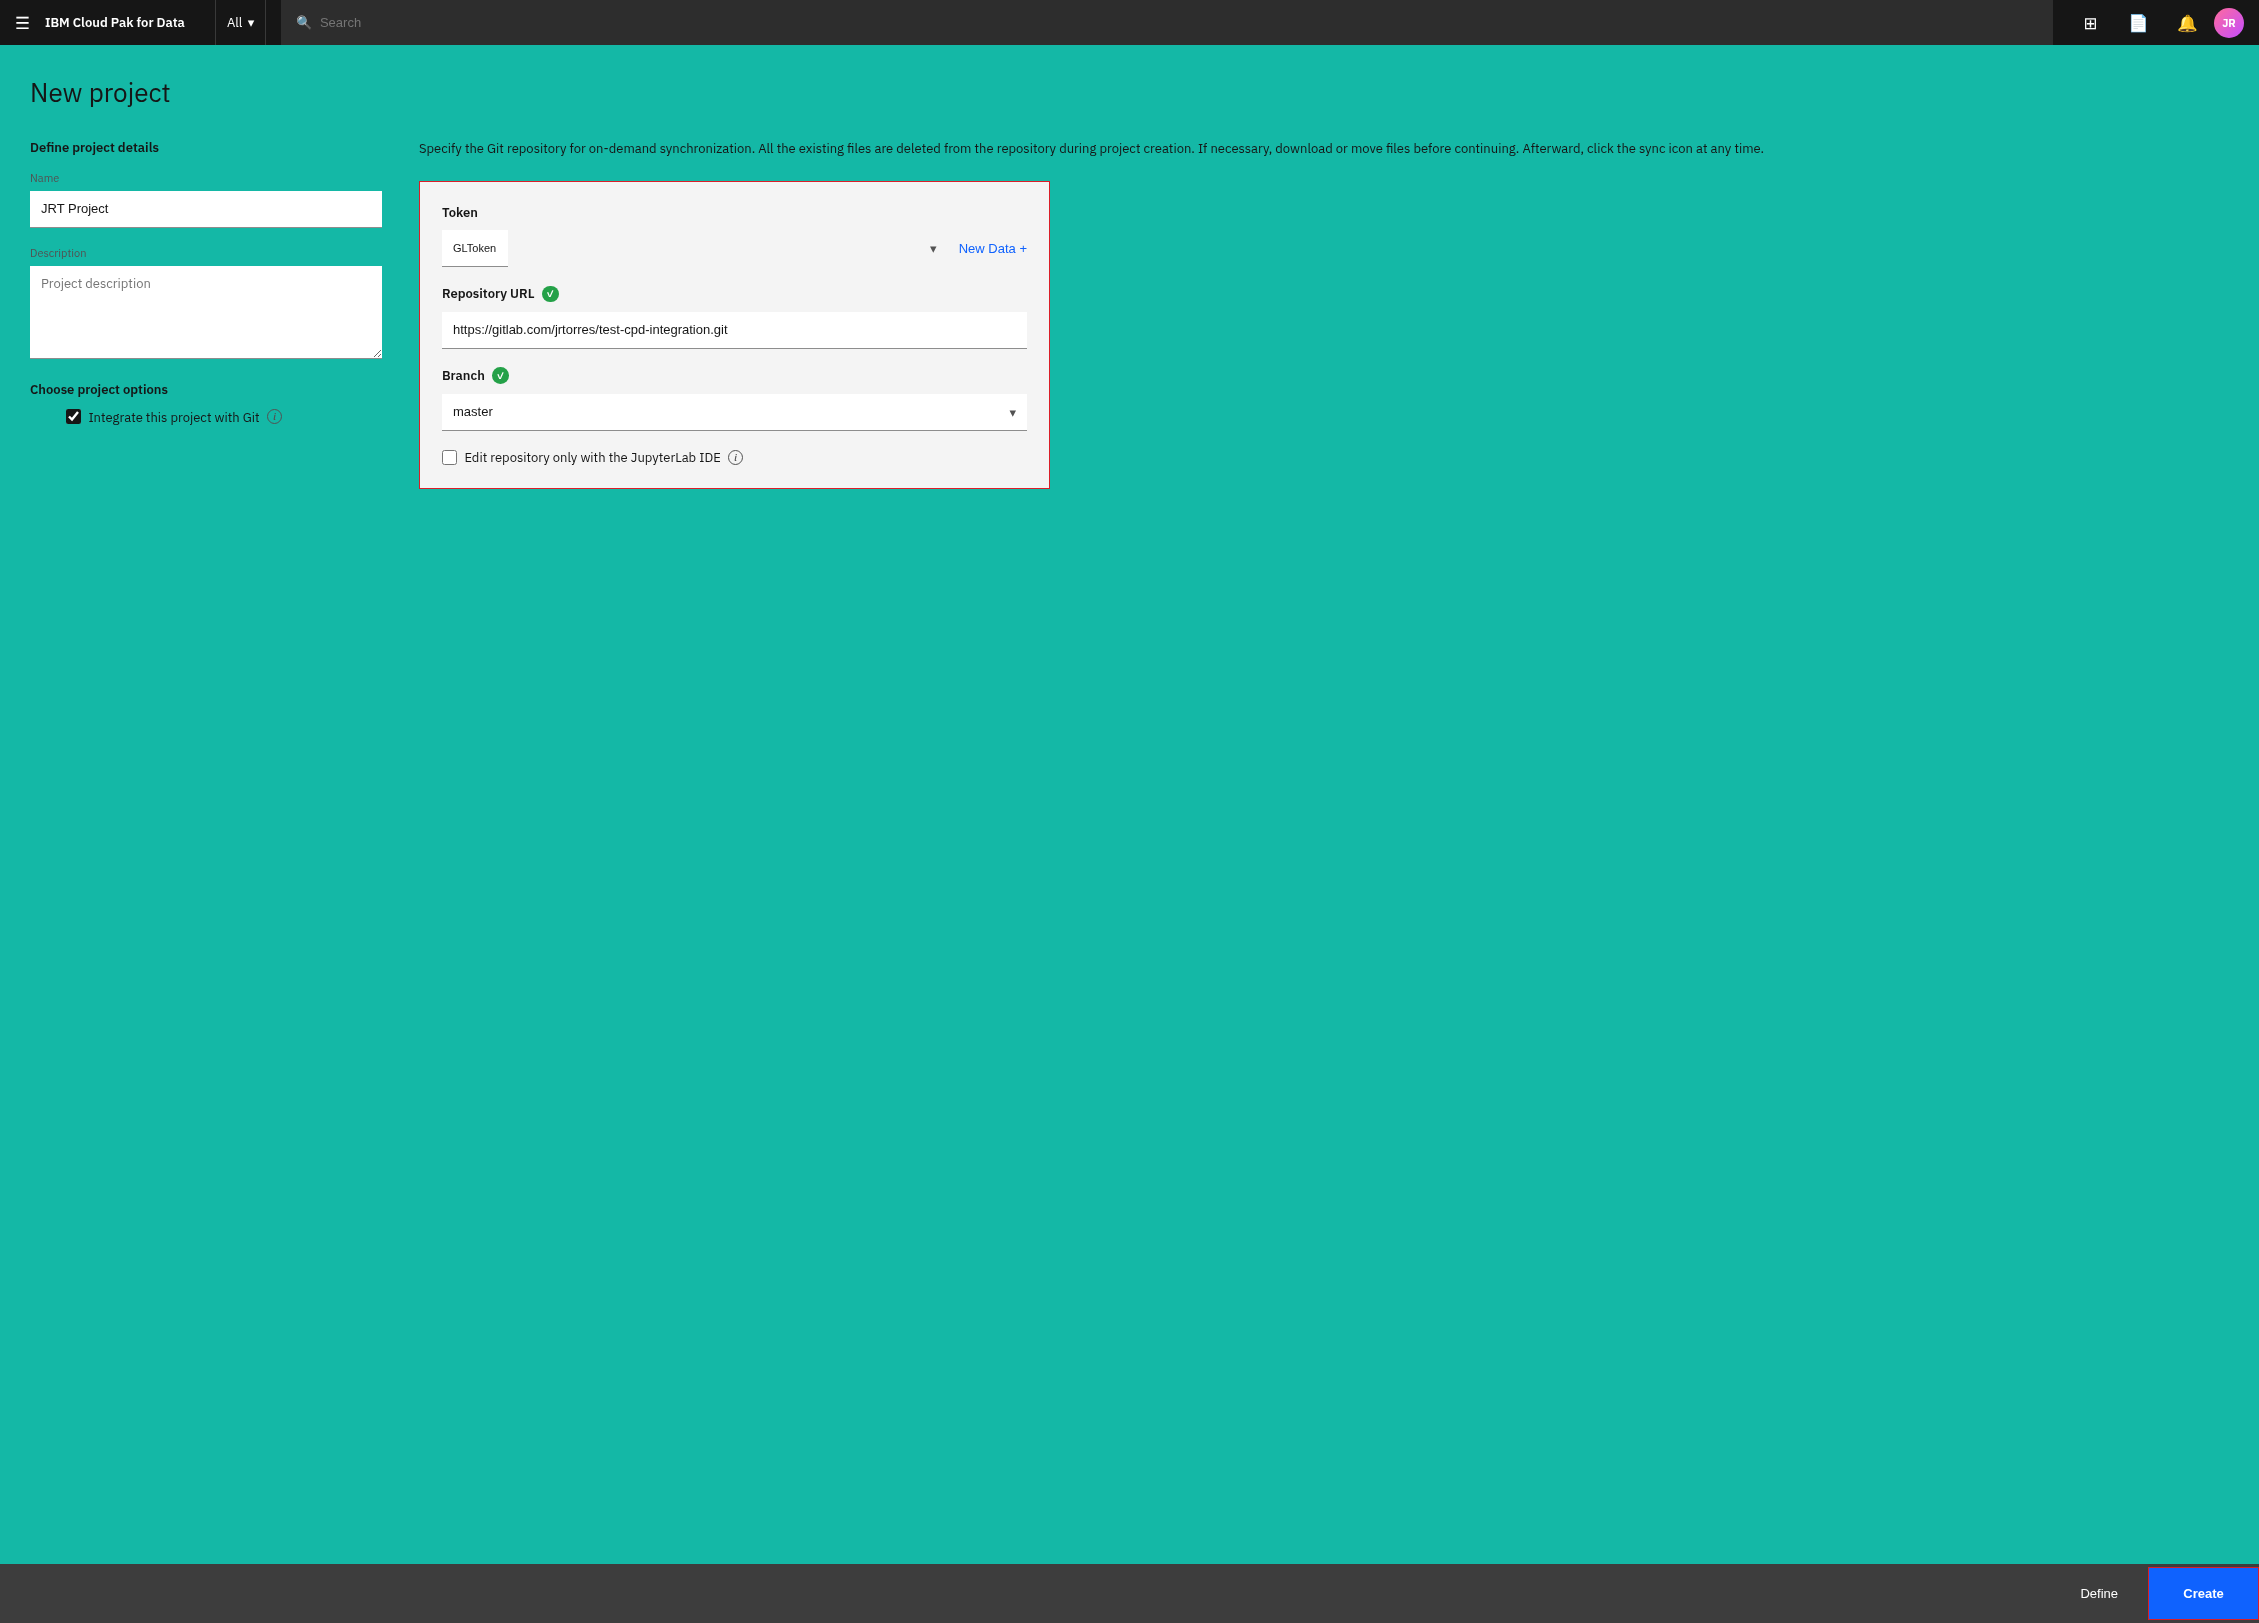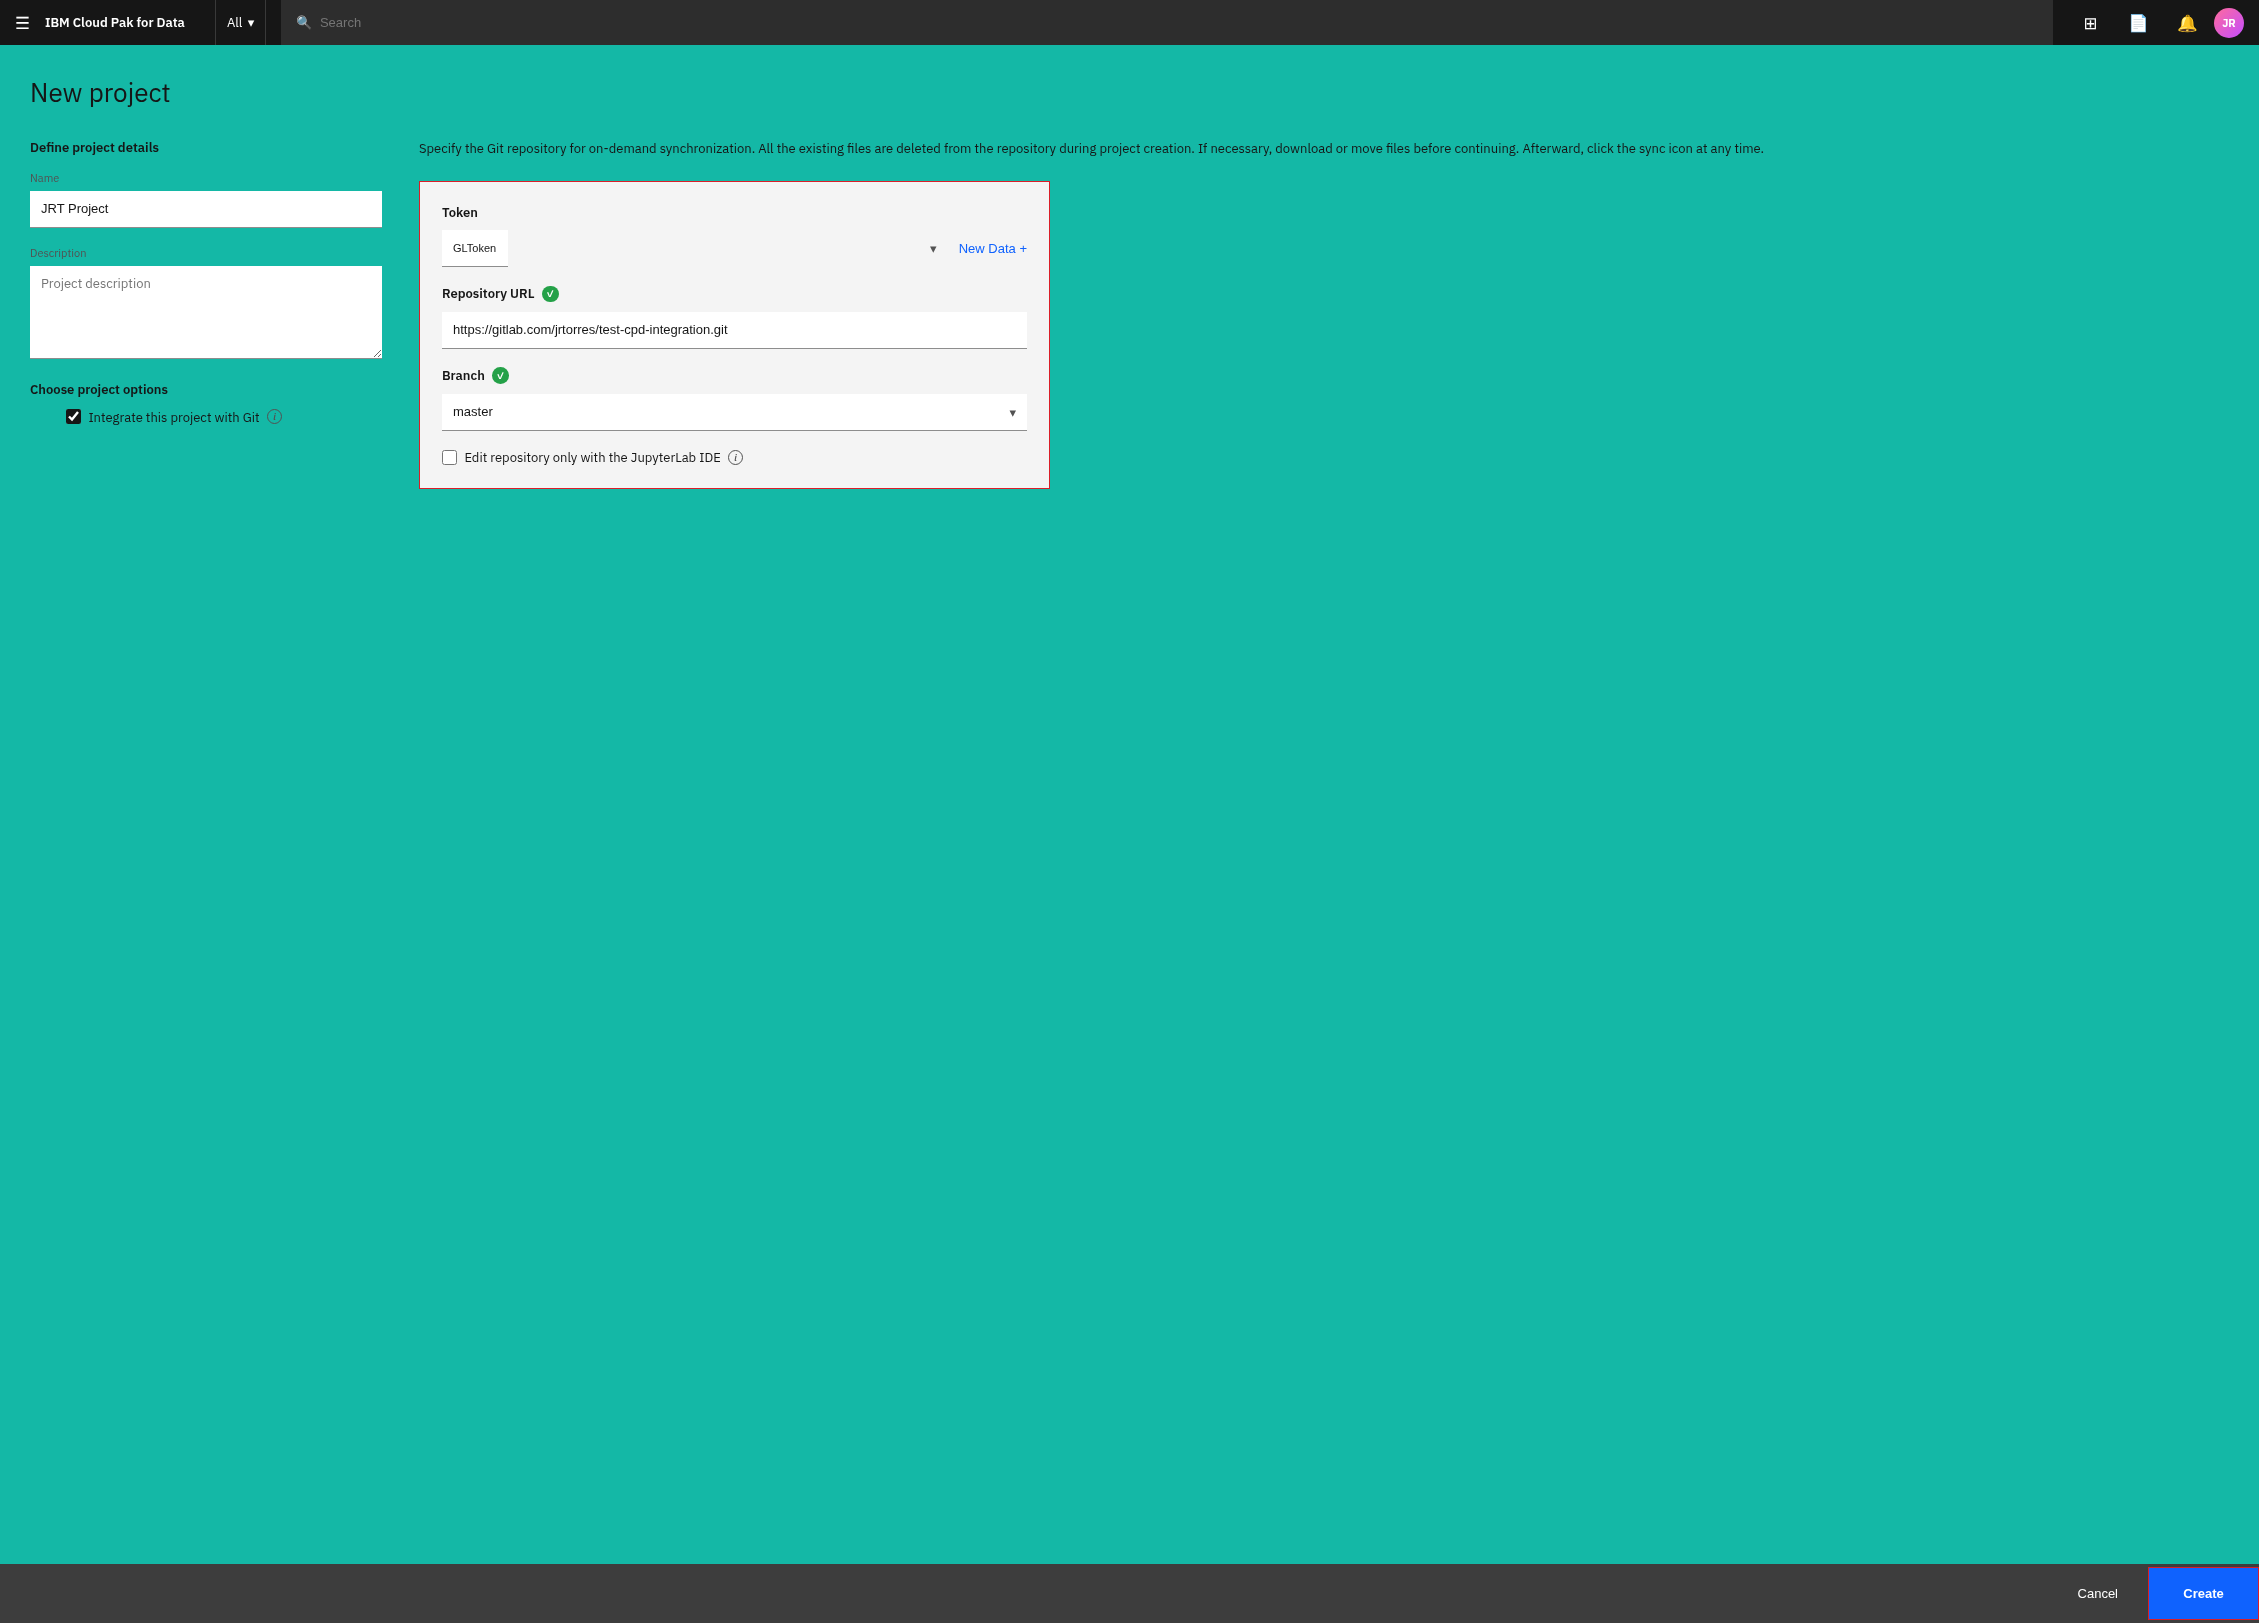--- a/index.html
+++ b/index.html
@@ -468,16 +468,16 @@
           <span class="checkbox-label">Edit repository only with the JupyterLab IDE</span>
           <span class="info-icon">i</span>
         </div>
 
       </div>
     </div>
   </div>
 </div>
 
 <div class="action-bar">
-  <button class="cancel-btn">Cancel</button>
+  <button class="cancel-btn">Define</button>
   <button class="create-btn">Create</button>
 </div>
 
 
 </body></html>

